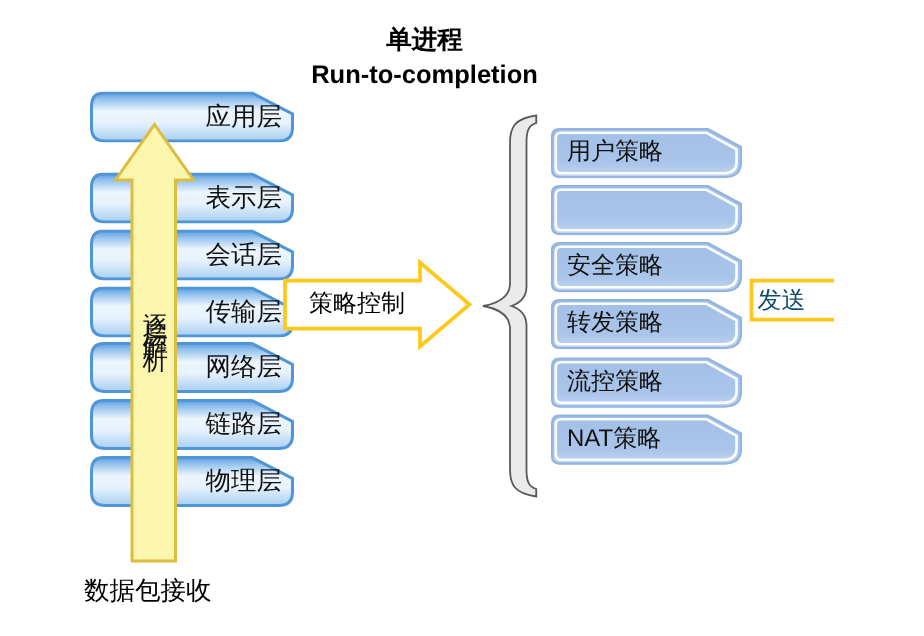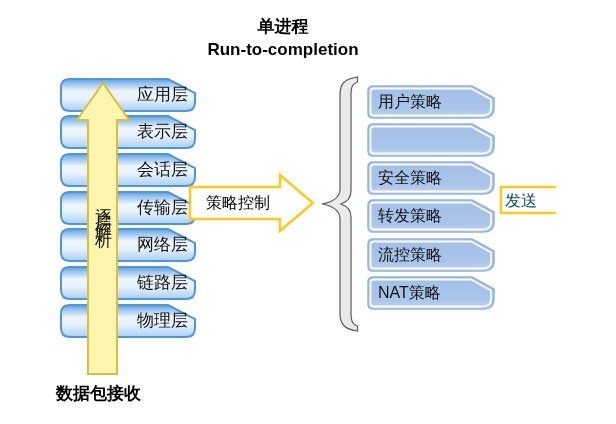--- a/index.html
+++ b/index.html
@@ -23,21 +23,21 @@
              font-size:16px;color:#111;}
 
   
   .shapes{position:absolute;left:0;top:0;z-index:2;pointer-events:none;}
 
   
   .vtext{position:absolute;left:93px;top:194px;z-index:3;
          writing-mode:vertical-rl;text-orientation:upright;
          font-size:17px;letter-spacing:8px;line-height:20px;color:#111;}
   .recv{position:absolute;left:56px;top:382px;z-index:3;
-        font-weight:bold;font-size:17px;}
+        font-weight:normal;font-size:17px;}
   .policy-arrow-label{position:absolute;left:196px;top:194px;width:84px;z-index:3;
         text-align:center;font-size:16px;line-height:17px;color:#000000;}
   .send-label{position:absolute;left:505px;top:192px;width:56px;z-index:3;
         font-size:16px;line-height:17px;color:#0c4a6e;}
 </style>
 </head>
 <body>
 
 <div class="canvas">
 
@@ -56,21 +56,21 @@
         <stop offset="1" stop-color="#c2d5f0"></stop>
       </linearGradient>
     </defs>
   </svg>
 
   <div class="title">
     <div>单进程</div>
     <div>Run-to-completion</div>
   </div>
 
-  <div class="lbox" style="top:78px">
+  <div class="lbox" style="top:61px">
     <svg width="136" height="34">
         <path d="M9 1 H108 L135 15 V24 Q135 33 126 33 H10 Q1 33 1 24 V10 Q1 1 9 1 Z" fill="url(#lgLeft)" stroke="#4f96d8" stroke-width="2"></path>
       </svg>
     <span class="lbl">应用层</span>
   </div>
   <div class="lbox" style="top:115px">
     <svg width="136" height="34">
         <path d="M9 1 H108 L135 15 V24 Q135 33 126 33 H10 Q1 33 1 24 V10 Q1 1 9 1 Z" fill="url(#lgLeft)" stroke="#4f96d8" stroke-width="2"></path>
       </svg>
     <span class="lbl">表示层</span>

